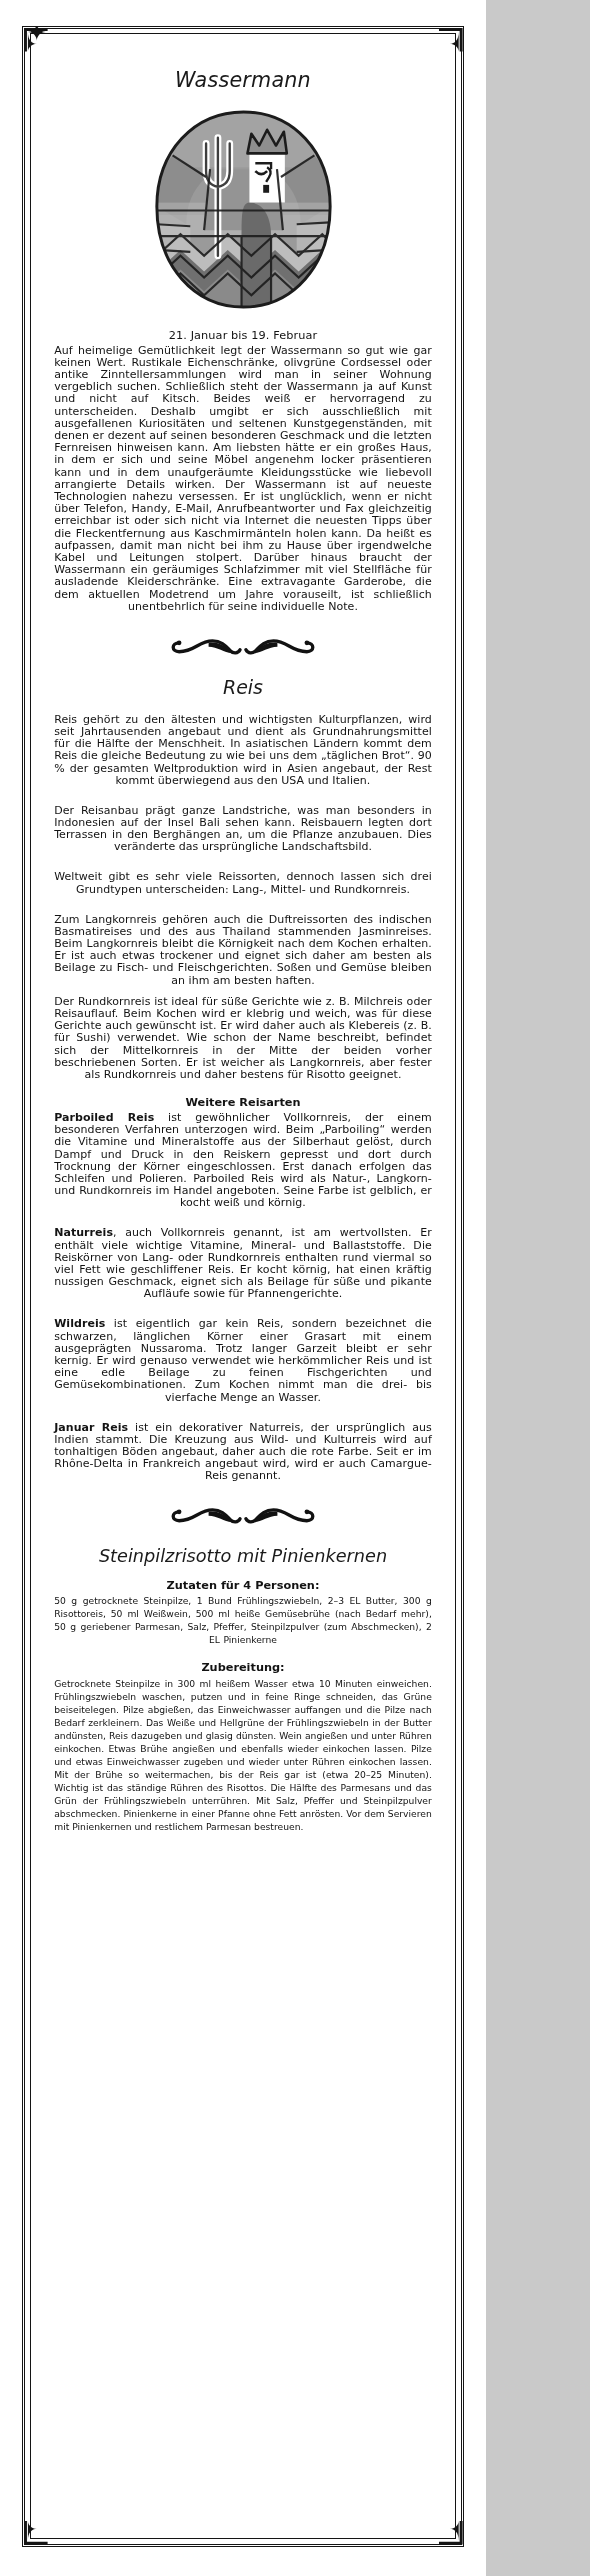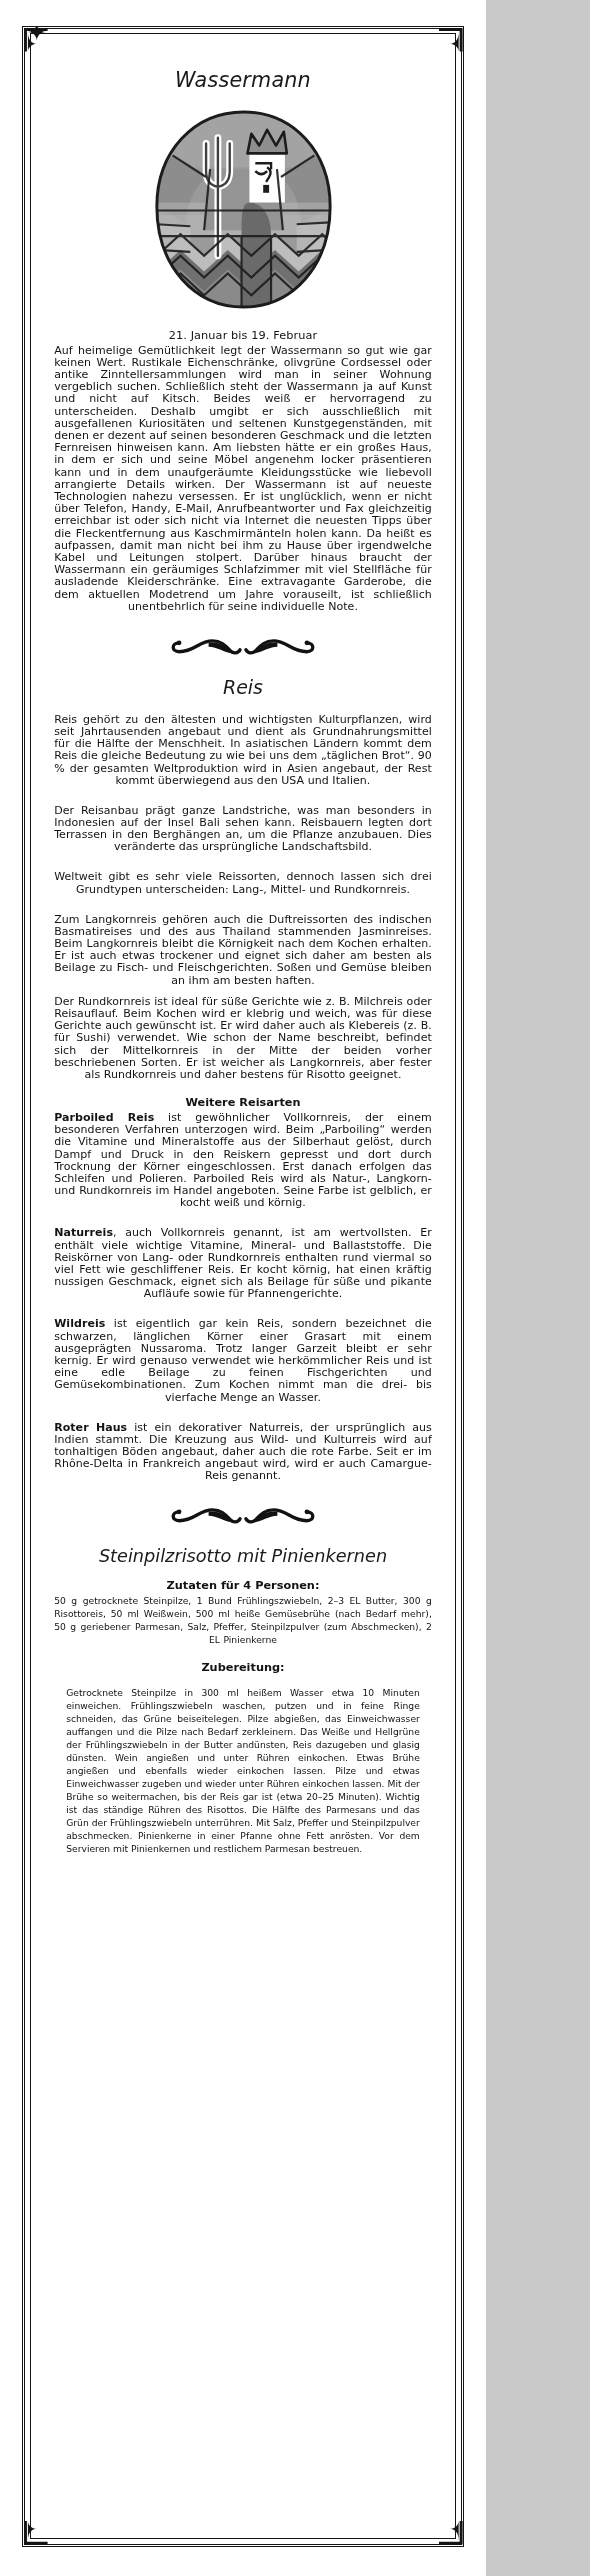--- a/index.html
+++ b/index.html
@@ -132,21 +132,21 @@
     color: #131313;
     margin: 0;
     word-spacing: 0.6px;
   }
   .prep {
     font-size: 9.2px;
     line-height: 13px;
     text-align: justify;
     text-align-last: left;
     color: #131313;
-    margin: 12px;
+    margin: 0;
   }
 </style>
 </head>
 <body>
 
 <div class="page">
   <div class="frame">
 
     <span class="corner tl">
       <svg width="25.6" height="25.6" viewBox="0 0 26 26">
@@ -270,21 +270,21 @@
       <p class="body just">Der Rundkornreis ist ideal für süße Gerichte wie z. B. Milchreis oder Reisauflauf. Beim Kochen wird er klebrig und weich, was für diese Gerichte auch gewünscht ist. Er wird daher auch als Klebereis (z. B. für Sushi) verwendet. Wie schon der Name beschreibt, befindet sich der Mittelkornreis in der Mitte der beiden vorher beschriebenen Sorten. Er ist weicher als Langkornreis, aber fester als Rundkornreis und daher bestens für Risotto geeignet.</p>
 
       <h3 class="subhead">Weitere Reisarten</h3>
 
       <p class="body just"><b>Parboiled Reis</b><span> ist gewöhnlicher Vollkornreis, der einem besonderen Verfahren unterzogen wird. Beim „Parboiling“ werden die Vitamine und Mineralstoffe aus der Silberhaut gelöst, durch Dampf und Druck in den Reiskern gepresst und dort durch Trocknung der Körner eingeschlossen. Erst danach erfolgen das Schleifen und Polieren. Parboiled Reis wird als Natur-, Langkorn- und Rundkornreis im Handel angeboten. Seine Farbe ist gelblich, er kocht weiß und körnig.</span></p>
       <div class="block-gap"></div>
       <p class="body just"><b>Naturreis</b><span>, auch Vollkornreis genannt, ist am wertvollsten. Er enthält viele wichtige Vitamine, Mineral- und Ballaststoffe. Die Reiskörner von Lang- oder Rundkornreis enthalten rund viermal so viel Fett wie geschliffener Reis. Er kocht körnig, hat einen kräftig nussigen Geschmack, eignet sich als Beilage für süße und pikante Aufläufe sowie für Pfannengerichte.</span></p>
       <div class="block-gap"></div>
       <p class="body just"><b>Wildreis</b><span> ist eigentlich gar kein Reis, sondern bezeichnet die schwarzen, länglichen Körner einer Grasart mit einem ausgeprägten Nussaroma. Trotz langer Garzeit bleibt er sehr kernig. Er wird genauso verwendet wie herkömmlicher Reis und ist eine edle Beilage zu feinen Fischgerichten und Gemüsekombinationen. Zum Kochen nimmt man die drei- bis vierfache Menge an Wasser.</span></p>
       <div class="block-gap"></div>
-      <p class="body just"><b>Roter Haus</b><span> ist ein dekorativer Naturreis, der ursprünglich aus Indien stammt. Die Kreuzung aus Wild- und Kulturreis wird auf tonhaltigen Böden angebaut, daher auch die rote Farbe. Seit er im Rhône-Delta in Frankreich angebaut wird, wird er auch Camargue-Reis genannt.</span></p>
+      <p class="body just"><b>Januar Reis</b><span> ist ein dekorativer Naturreis, der ursprünglich aus Indien stammt. Die Kreuzung aus Wild- und Kulturreis wird auf tonhaltigen Böden angebaut, daher auch die rote Farbe. Seit er im Rhône-Delta in Frankreich angebaut wird, wird er auch Camargue-Reis genannt.</span></p>
 
       <div class="divider">
         <svg width="148" height="23.6" viewBox="0 0 150 24">
           <g fill="none" stroke="#121212" stroke-width="3" stroke-linecap="round">
             <path d="M10 8 C2 8 2 17 10 17 C26 17 30 6 44 6 C54 6 58 12 62 16 C65 19 70 19 72 15" stroke-width="3.4"></path>
             <path d="M140 8 C148 8 148 17 140 17 C124 17 120 6 106 6 C96 6 92 12 88 16 C85 19 80 19 78 15" stroke-width="3.4"></path>
           </g>
           <g fill="#121212">
             <circle cx="10" cy="8" r="2.4"></circle>
             <circle cx="140" cy="8" r="2.4"></circle>

